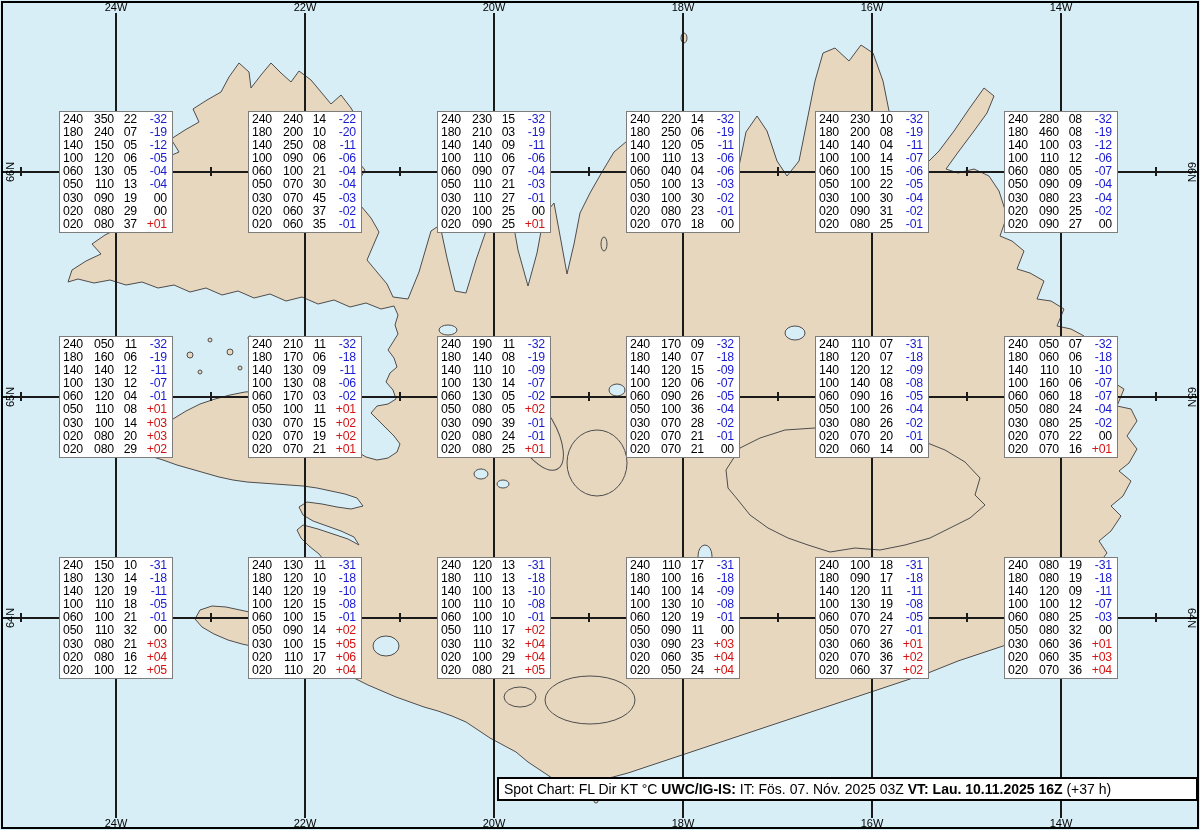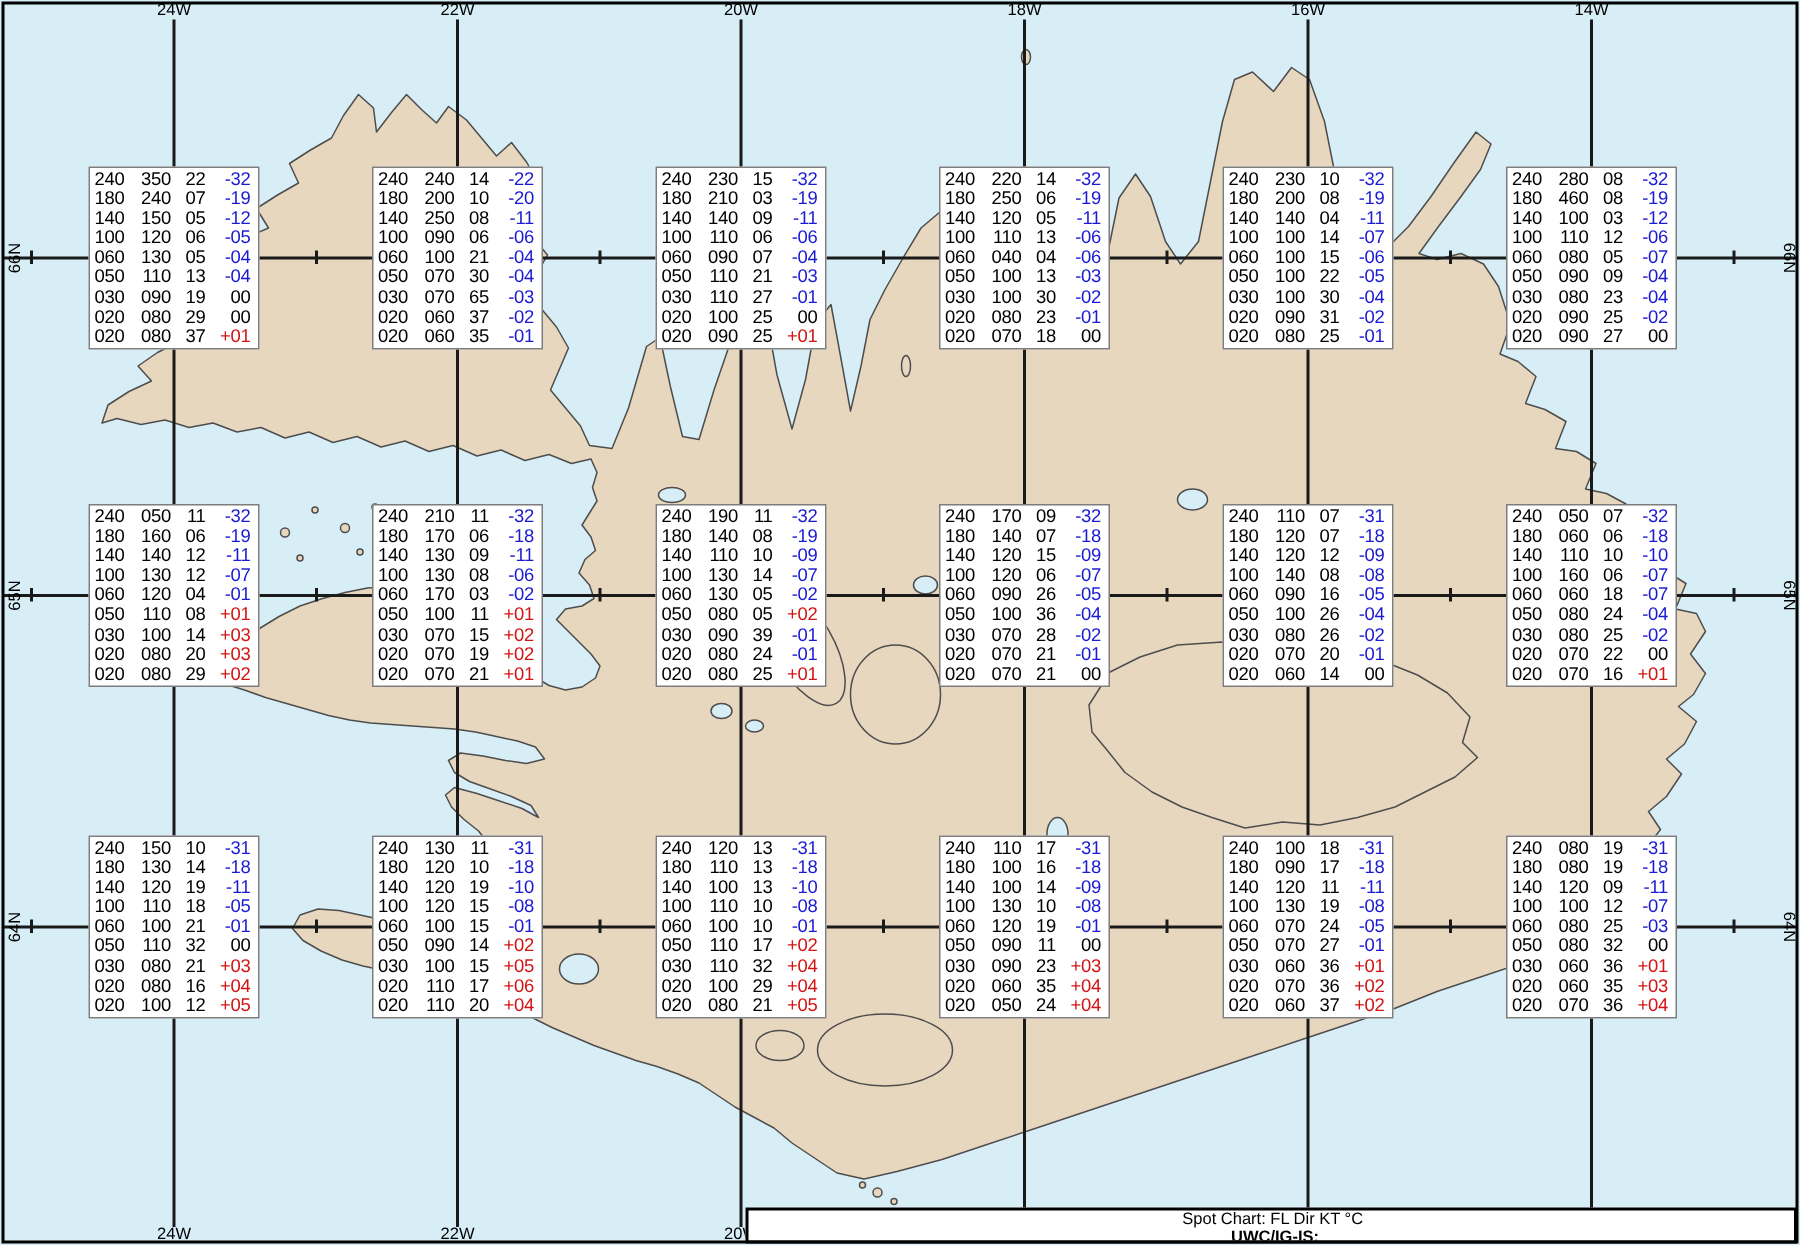--- a/index.html
+++ b/index.html
@@ -16,23 +16,23 @@
   .plabel.left{transform:rotate(-90deg);}
   .plabel.right{transform:rotate(90deg);}
   .station{position:absolute;width:114px;height:122px;background:#fff;border:1px solid #7d7d7d;
            z-index:10;box-sizing:border-box;padding:1px 2px;}
   .srow{display:flex;height:13.1px;line-height:13.1px;font-size:12.3px;color:#000;letter-spacing:-0.2px;}
   .c{text-align:right;}
   .c.fl{width:21px;}
   .c.dir{width:27px;margin-left:4px;}
   .c.kt{width:19px;margin-left:4px;}
   .c.tmp{width:25px;margin-left:5px;}
-  .statusbar{position:absolute;left:497px;top:805px;width:701px;height:24px;background:#fff;
+  .statusbar{position:absolute;left:497px;top:777px;width:701px;height:24px;background:#fff;
              border:2px solid #000;box-sizing:border-box;z-index:20;display:flex;align-items:center;
-             padding-left:5px;font-size:11px;color:#000;white-space:pre;overflow:hidden;flex-direction:column;}
+             padding-left:5px;font-size:14px;color:#000;white-space:pre;overflow:hidden;}
   .statusbar .b{font-weight:bold;}
 </style>
 </head>
 <body>
 
 <div class="stage" style="background: rgb(216, 238, 247);">
 
   <svg class="map" width="1200" height="830" viewBox="0 0 1200 830">
     <g stroke-width="1" stroke-linejoin="round">
       <path class="landfill coastline" d="
@@ -252,21 +252,21 @@
         </div>
         <div class="srow">
           <span class="c fl">050</span>
           <span class="c dir">070</span>
           <span class="c kt">30</span>
           <span class="c tmp" style="color: rgb(26, 26, 210);">-04</span>
         </div>
         <div class="srow">
           <span class="c fl">030</span>
           <span class="c dir">070</span>
-          <span class="c kt">65</span>
+          <span class="c kt">45</span>
           <span class="c tmp" style="color: rgb(26, 26, 210);">-03</span>
         </div>
         <div class="srow">
           <span class="c fl">020</span>
           <span class="c dir">060</span>
           <span class="c kt">37</span>
           <span class="c tmp" style="color: rgb(26, 26, 210);">-02</span>
         </div>
         <div class="srow">
           <span class="c fl">020</span>

